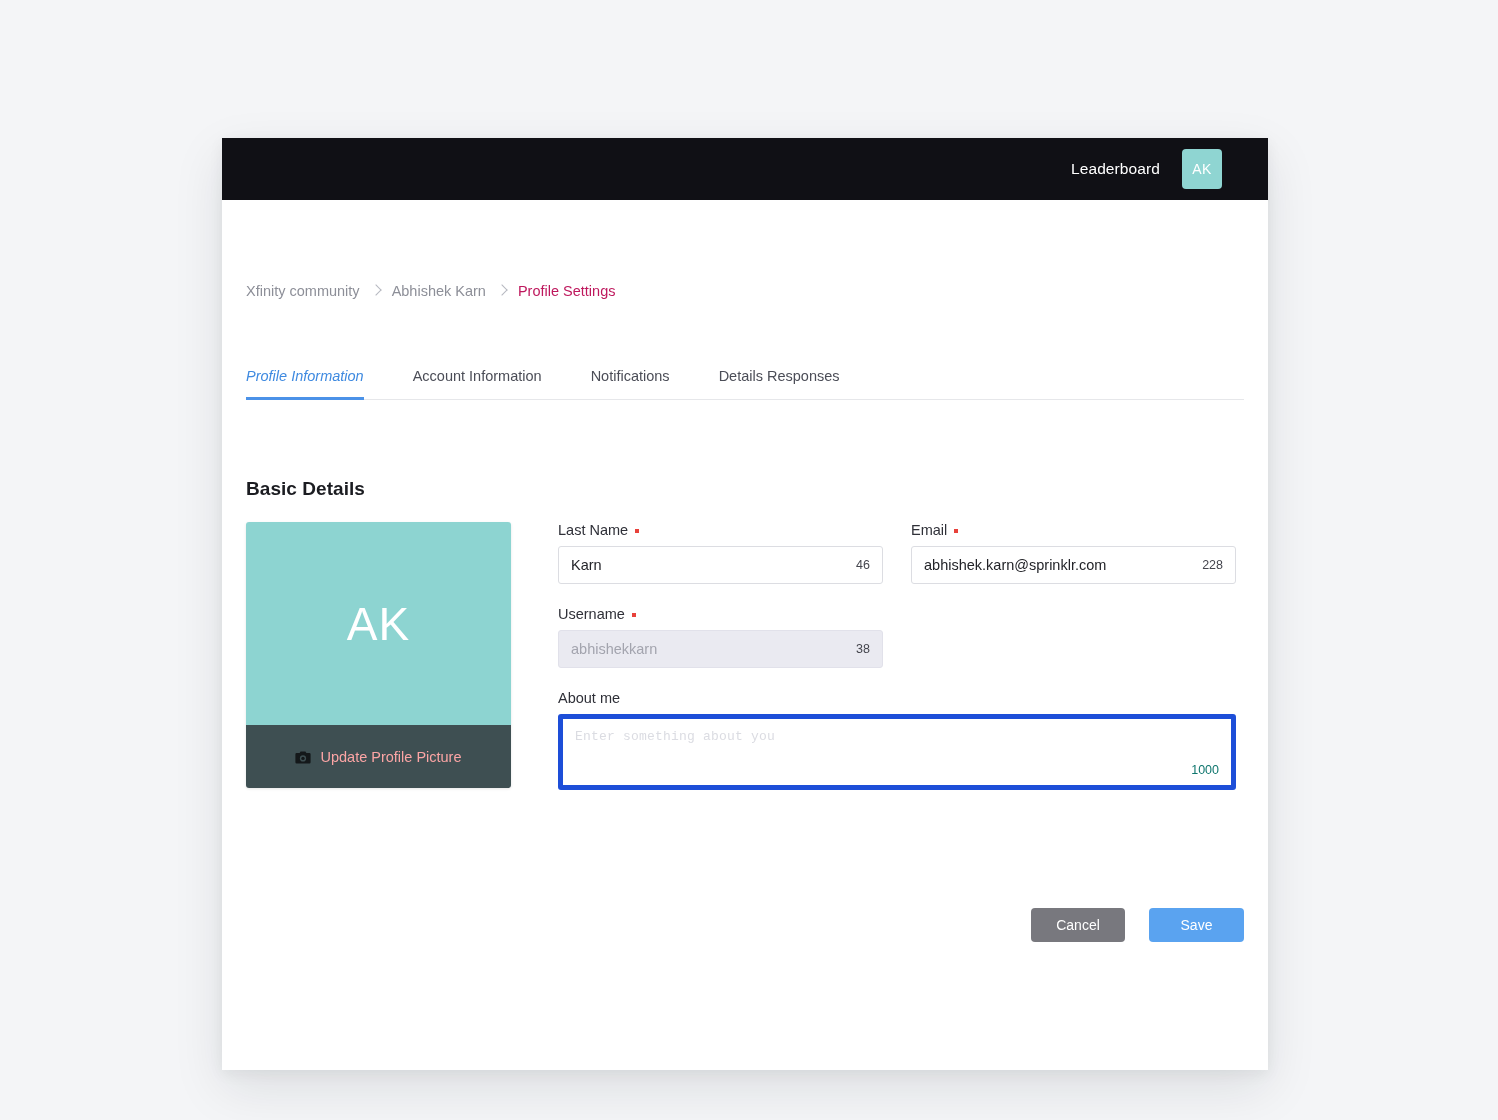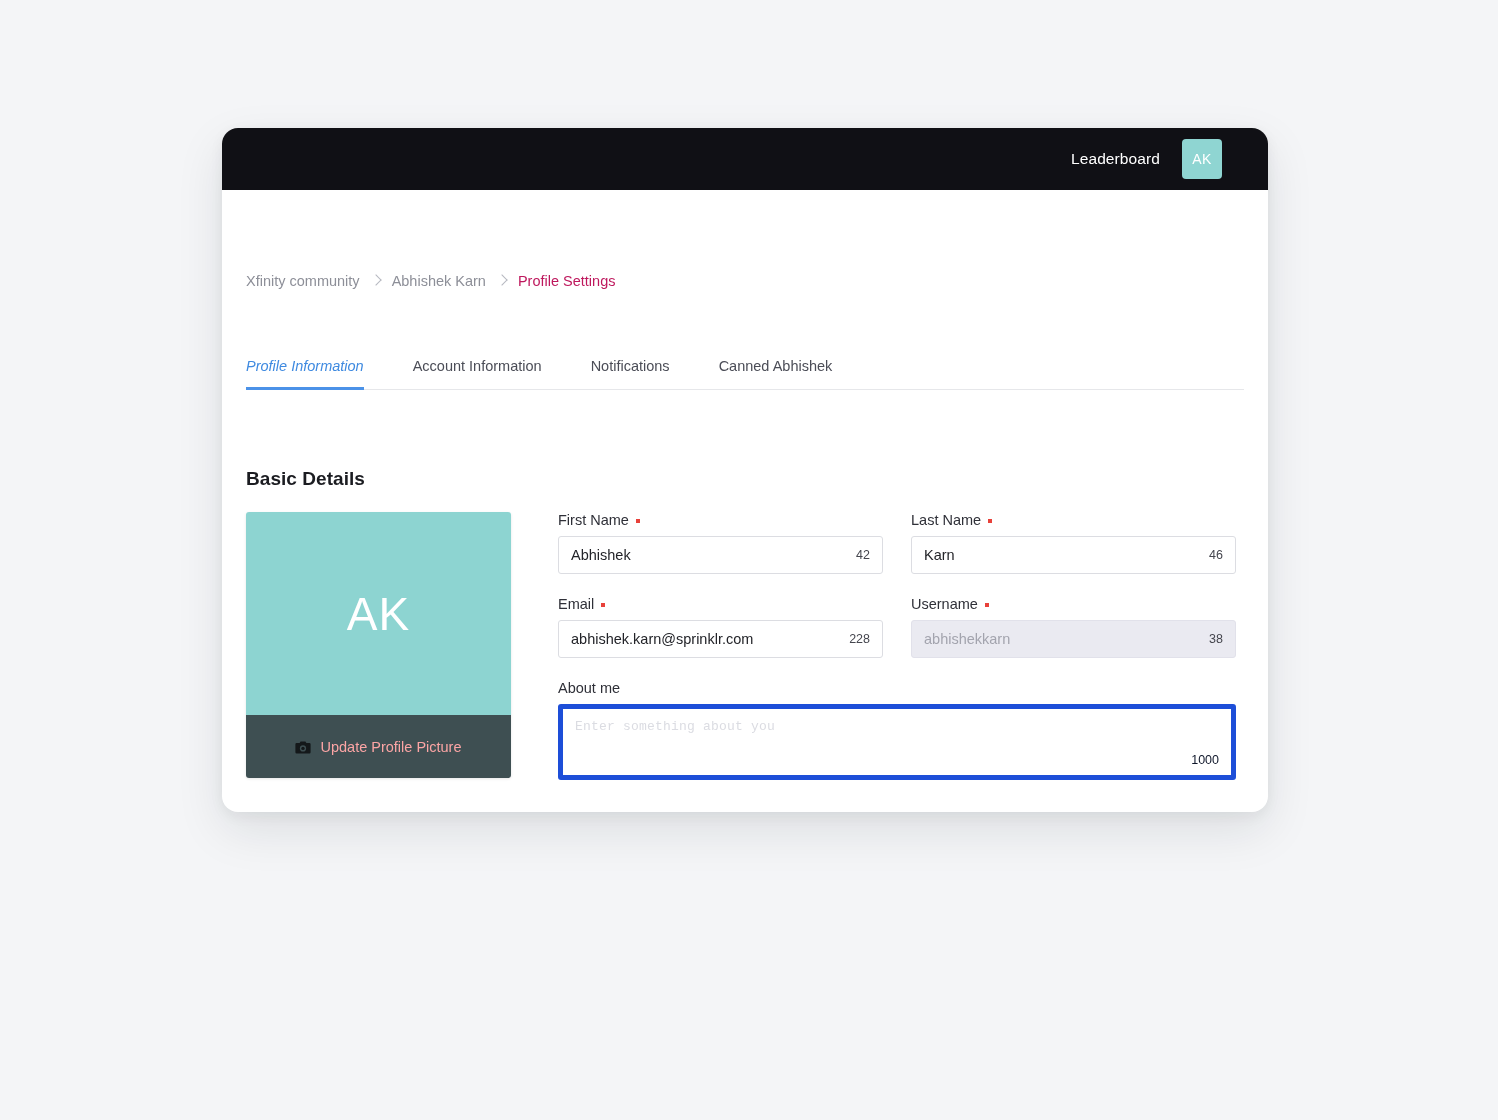--- a/index.html
+++ b/index.html
@@ -13,25 +13,25 @@
     background: #f4f5f7;
     font-family: "Liberation Sans", sans-serif;
     -webkit-font-smoothing: antialiased;
     overflow: hidden;
   }
 
   
   .app-card {
     position: absolute;
     left: 222px;
-    top: 128px;
+    top: 138px;
     width: 1046px;
-    height: 684px;
+    height: 932px;
     background: #ffffff;
-    border-radius: 16px;
+    border-radius: 0;
     box-shadow: 0 18px 48px rgba(22, 26, 35, 0.10),
                 0 4px 14px rgba(22, 26, 35, 0.06);
     overflow: hidden;
   }
 
   
   .topbar {
     height: 62px;
     background: #101015;
     display: flex;
@@ -247,21 +247,21 @@
     font-family: "Liberation Mono", "DejaVu Sans Mono", monospace;
     font-size: 13px;
     color: #dbdce2;
     letter-spacing: 0.2px;
   }
   .textarea-counter {
     position: absolute;
     right: 12px;
     bottom: 8px;
     font-size: 12.5px;
-    color: #0f172a;
+    color: #0f766e;
     margin-top: 36px;
   }
 
   
   .actions {
     display: flex;
     justify-content: flex-end;
     margin-top: 96px;
     padding-bottom: 0;
   }
@@ -304,21 +304,21 @@
       <span class="crumb-sep"></span>
       <span class="crumb">Abhishek Karn</span>
       <span class="crumb-sep"></span>
       <span class="crumb last">Profile Settings</span>
     </div>
 
     <div class="tabs">
       <div class="tab active">Profile Information</div>
       <div class="tab">Account Information</div>
       <div class="tab">Notifications</div>
-      <div class="tab">Canned Abhishek</div>
+      <div class="tab">Details Responses</div>
     </div>
 
     <div class="section-title">Basic Details</div>
 
     <div class="form-area">
 
       <div class="avatar-panel">
         <div class="avatar-face">
           <span class="avatar-initials">AK</span>
         </div>
@@ -329,30 +329,20 @@
               <circle cx="8" cy="7.4" r="3.1" fill="#3e4f52"></circle>
               <circle cx="8" cy="7.4" r="1.7" fill="#14181a"></circle>
             </svg>
           </span>
           <span>Update Profile Picture</span>
         </div>
       </div>
 
       <div class="fields">
 
-        <div class="field">
-          <div class="field-label">
-            <span>First Name</span>
-            <span class="req-dot"></span>
-          </div>
-          <div class="input-wrap">
-            <span class="input-text">Abhishek</span>
-            <span class="counter">42</span>
-          </div>
-        </div>
 
         <div class="field">
           <div class="field-label">
             <span>Last Name</span>
             <span class="req-dot"></span>
           </div>
           <div class="input-wrap">
             <span class="input-text">Karn</span>
             <span class="counter">46</span>
           </div>

